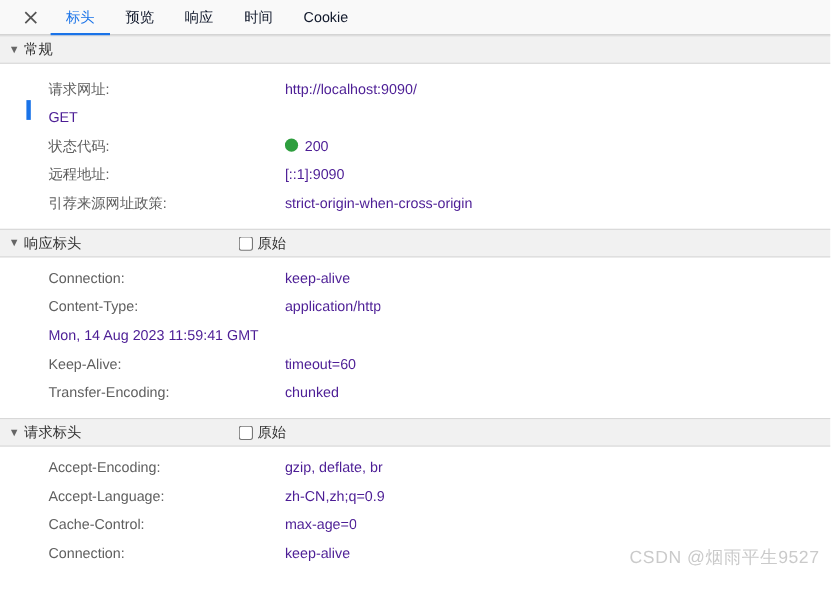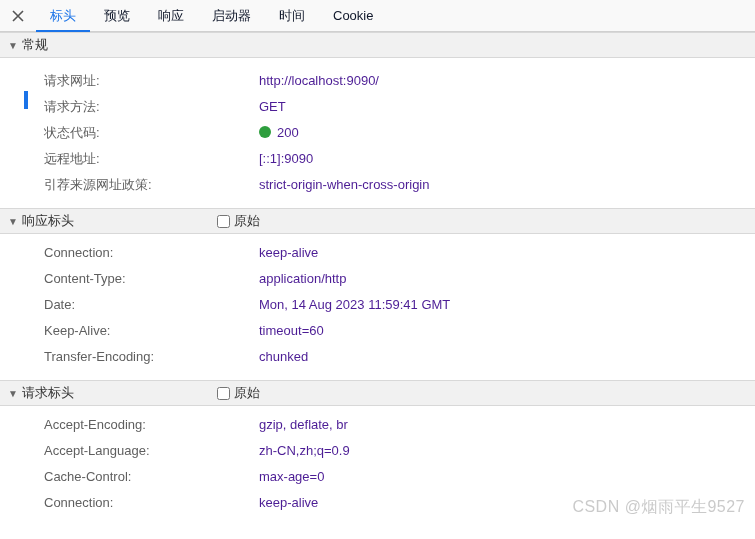--- a/index.html
+++ b/index.html
@@ -9,21 +9,21 @@
     color: #333;
     background: #fff;
     width: 755px;
     position: relative;
   }
   .tabs {
     display: flex;
     align-items: center;
     border-bottom: 1px solid #d0d0d0;
     height: 32px;
-    padding-left: 6px;
+    padding-left: 16px;
     background: #f9f9f9;
   }
   .close-btn {
     width: 24px;
     height: 24px;
     display: flex;
     align-items: center;
     justify-content: center;
     color: #555;
     cursor: pointer;
@@ -121,38 +121,36 @@
 
 <div class="tabs">
   <div class="close-btn">
     <svg viewBox="0 0 12 12">
         <path d="M1 1 L11 11 M11 1 L1 11" stroke="#555" stroke-width="1.6" fill="none"></path>
       </svg>
   </div>
   <div class="tab active">标头</div>
   <div class="tab">预览</div>
   <div class="tab">响应</div>
-  <div class="tab">启动器</div>
   <div class="tab">时间</div>
   <div class="tab">Cookie</div>
 </div>
 
 <div class="section-header">
   <span class="disclosure">▼</span>
   <span class="title">常规</span>
 </div>
 
 <div class="rows first" style="position:relative;">
   <div class="blue-bar"></div>
   <div class="row">
     <span class="label">请求网址:</span>
     <span class="value">http://localhost:9090/</span>
   </div>
   <div class="row">
-    <span class="label">请求方法:</span>
     <span class="value">GET</span>
   </div>
   <div class="row">
     <span class="label">状态代码:</span>
     <span class="value"><span class="status-dot"></span><span>200</span></span>
   </div>
   <div class="row">
     <span class="label">远程地址:</span>
     <span class="value">[::1]:9090</span>
   </div>
@@ -174,21 +172,20 @@
 <div class="rows">
   <div class="row">
     <span class="label">Connection:</span>
     <span class="value">keep-alive</span>
   </div>
   <div class="row">
     <span class="label">Content-Type:</span>
     <span class="value">application/http</span>
   </div>
   <div class="row">
-    <span class="label">Date:</span>
     <span class="value">Mon, 14 Aug 2023 11:59:41 GMT</span>
   </div>
   <div class="row">
     <span class="label">Keep-Alive:</span>
     <span class="value">timeout=60</span>
   </div>
   <div class="row">
     <span class="label">Transfer-Encoding:</span>
     <span class="value">chunked</span>
   </div>

